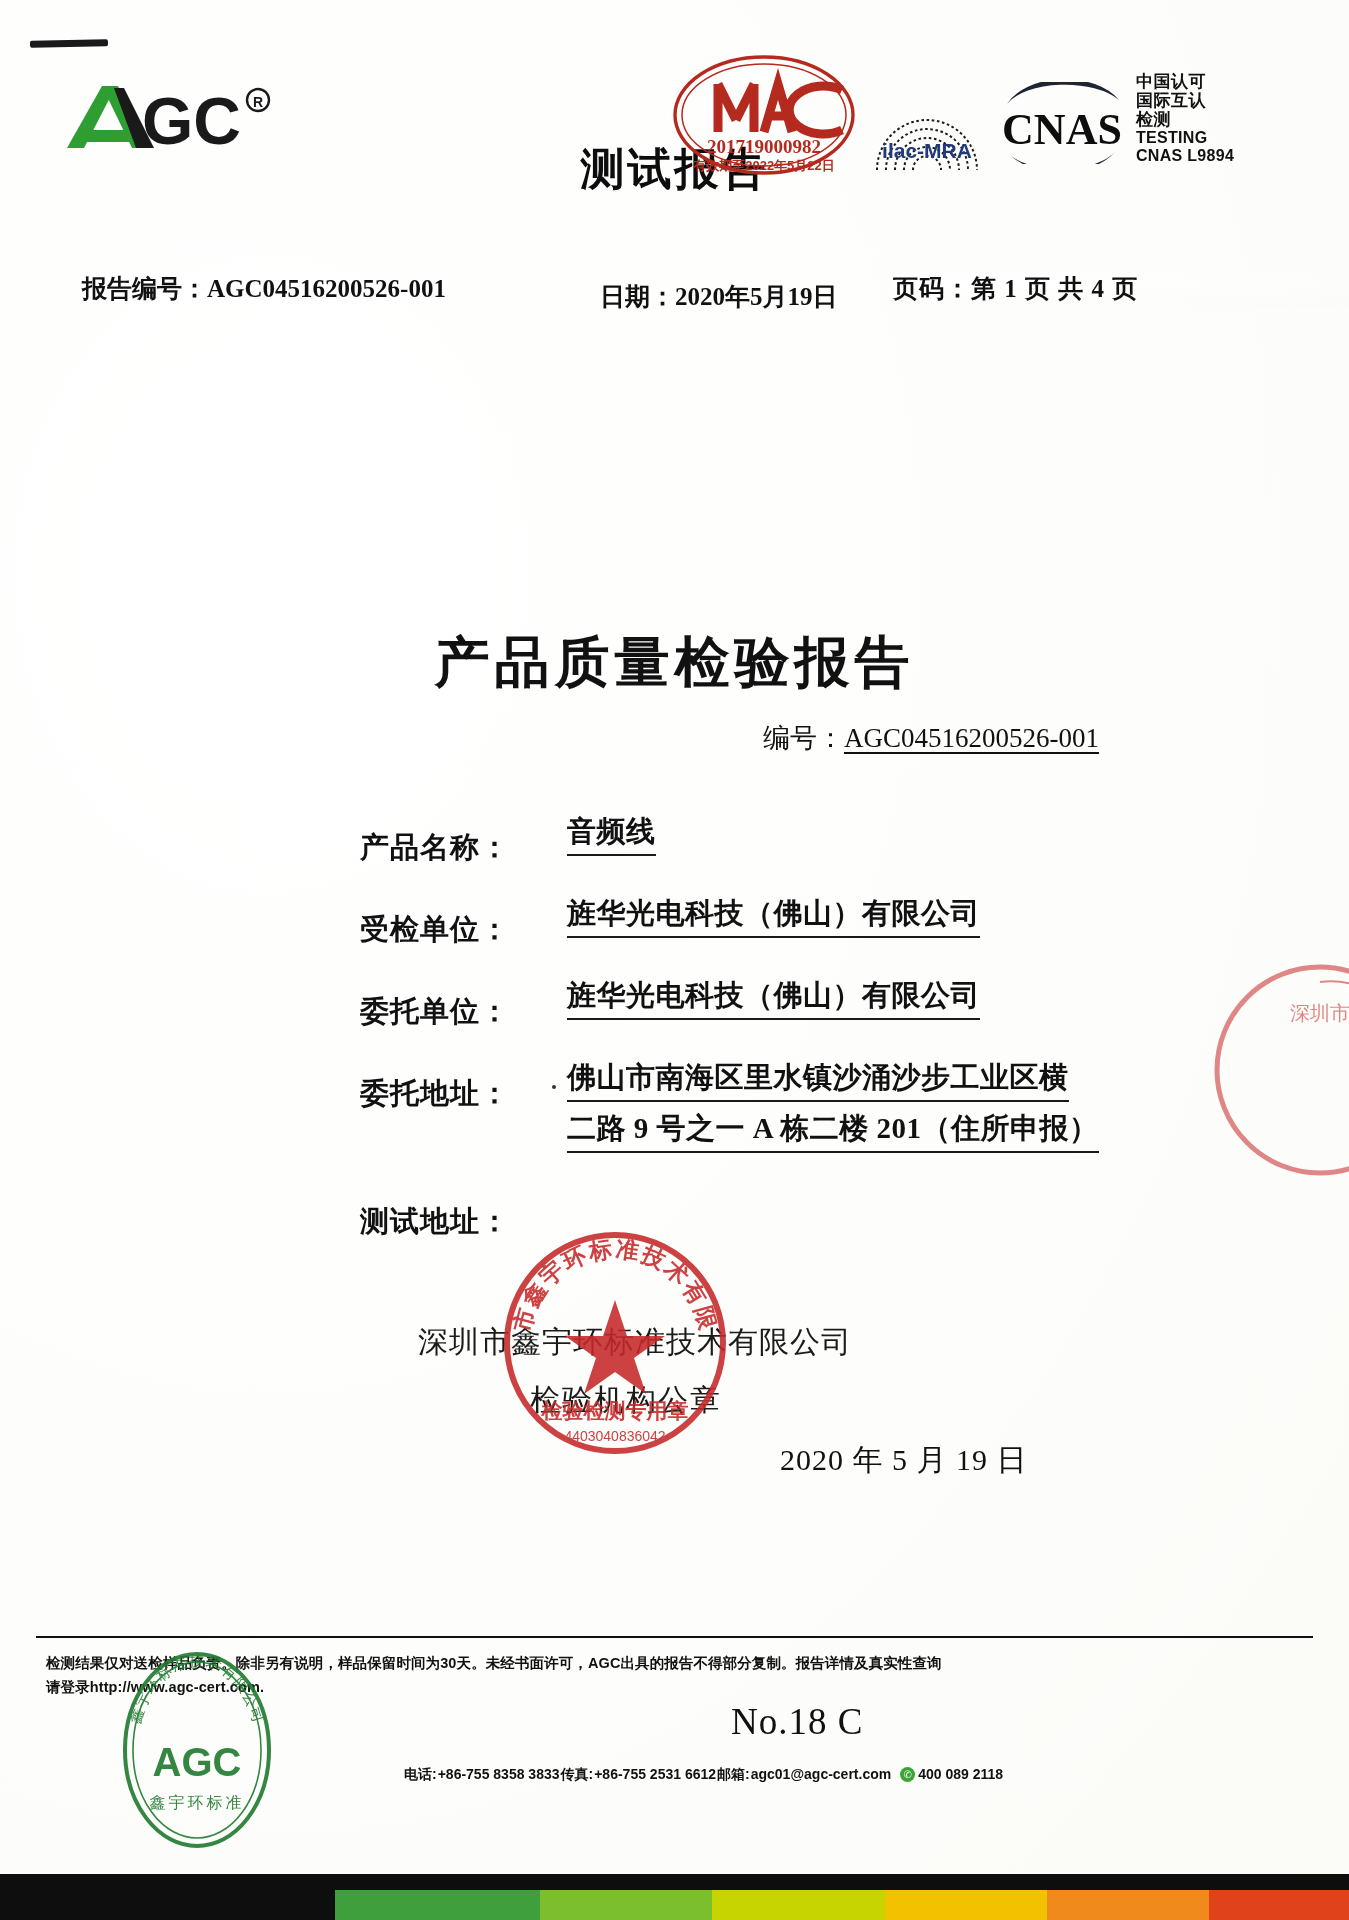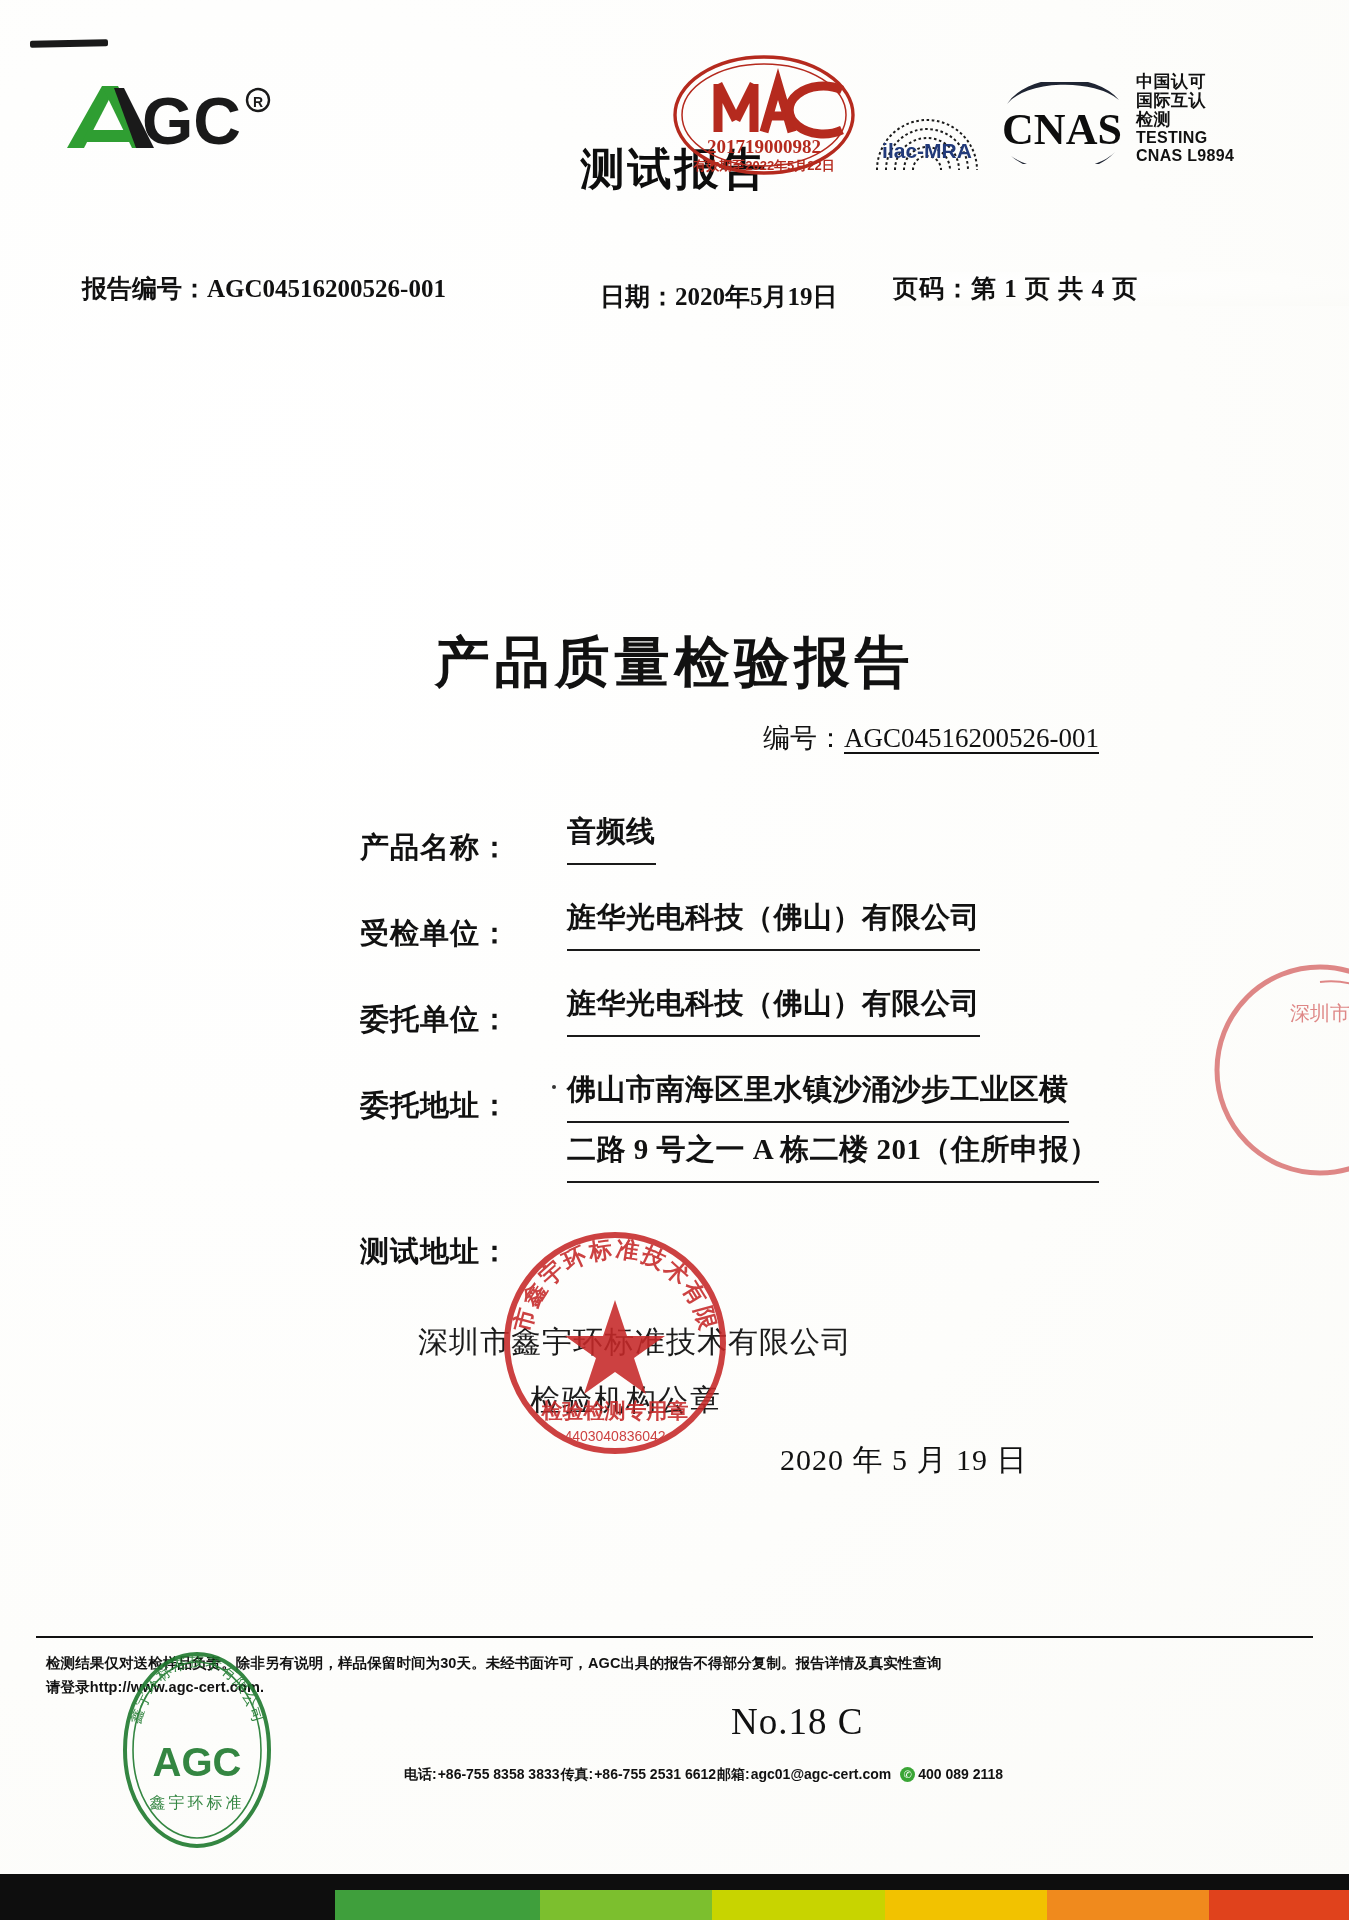--- a/index.html
+++ b/index.html
@@ -69,21 +69,21 @@
   .flabel{
     width:175px;flex:none;font-size:29px;font-weight:bold;
     letter-spacing:1px;white-space:nowrap;margin-top:16px;
   }
   .fvalue{
     font-size:29px;font-weight:bold;letter-spacing:.5px;
     padding-left:32px;
   }
   .fvalue .ul{
     display:block;border-bottom:2px solid #1a1a1a;
-    padding-bottom:11px;margin-bottom:7px;width:max-content;
+    padding-bottom:2px;margin-bottom:7px;width:max-content;
     white-space:nowrap;
   }
   .dot-artifact{
     position:absolute;left:552px;top:1085px;width:4px;height:4px;
     background:#333;border-radius:50%;
   }
   
   .sig-org{
     position:absolute;left:418px;top:1322px;
     font-size:30px;letter-spacing:1px;color:#1b1b1b;

